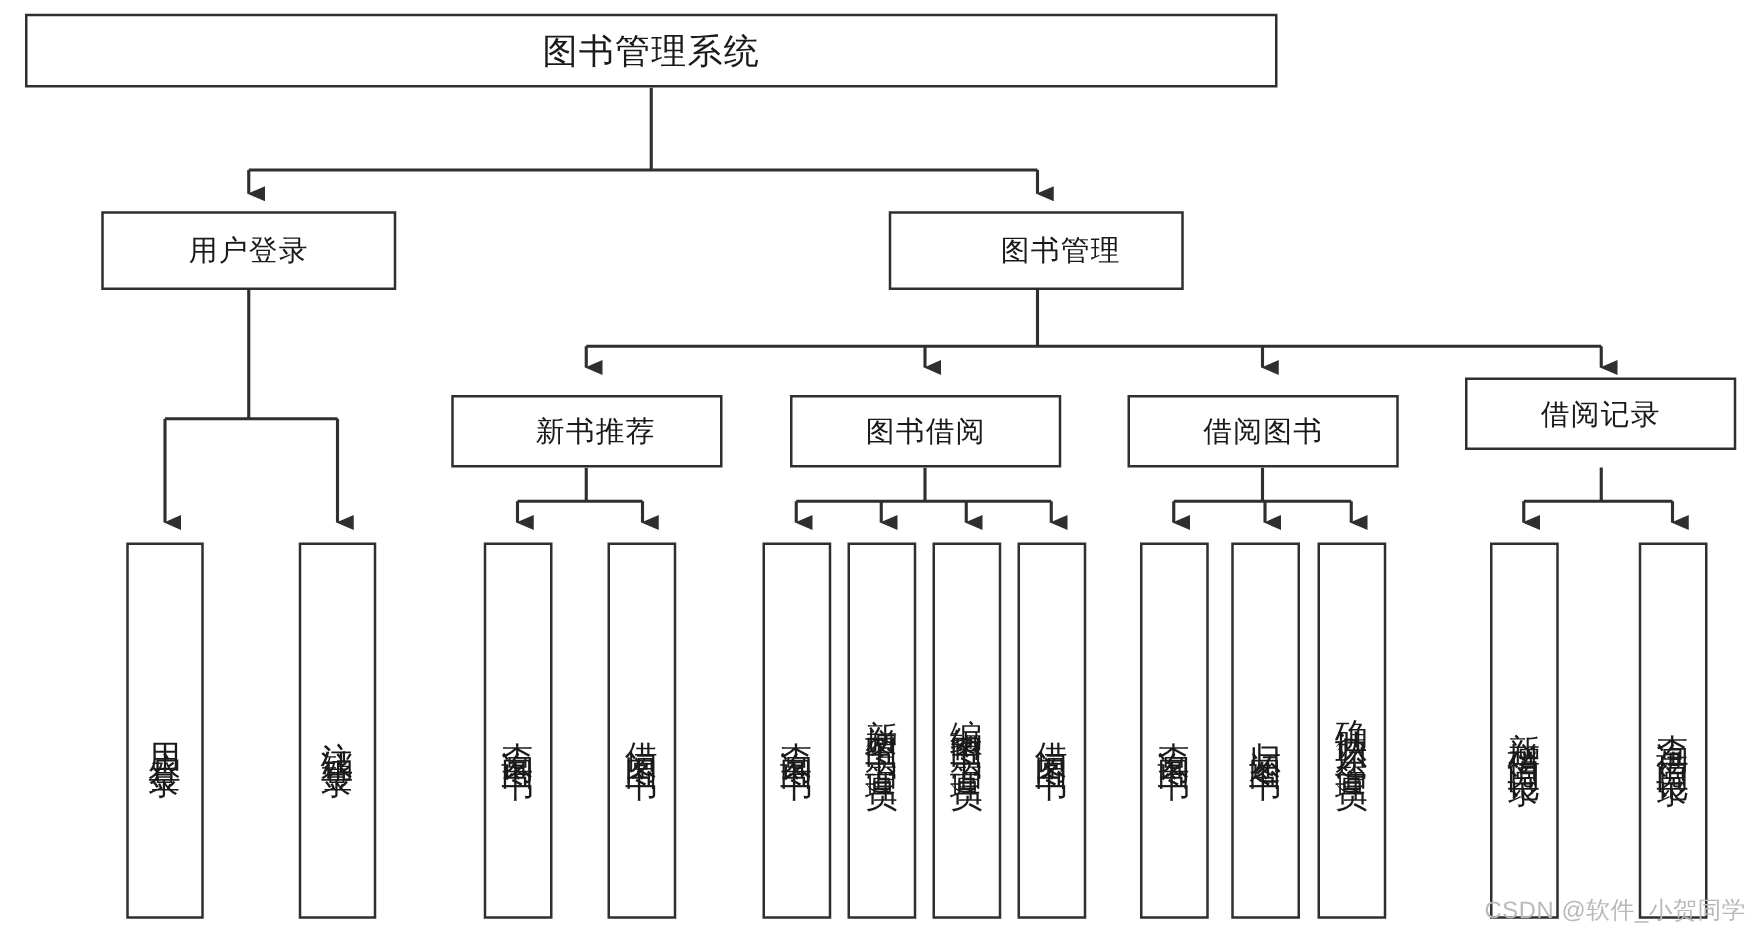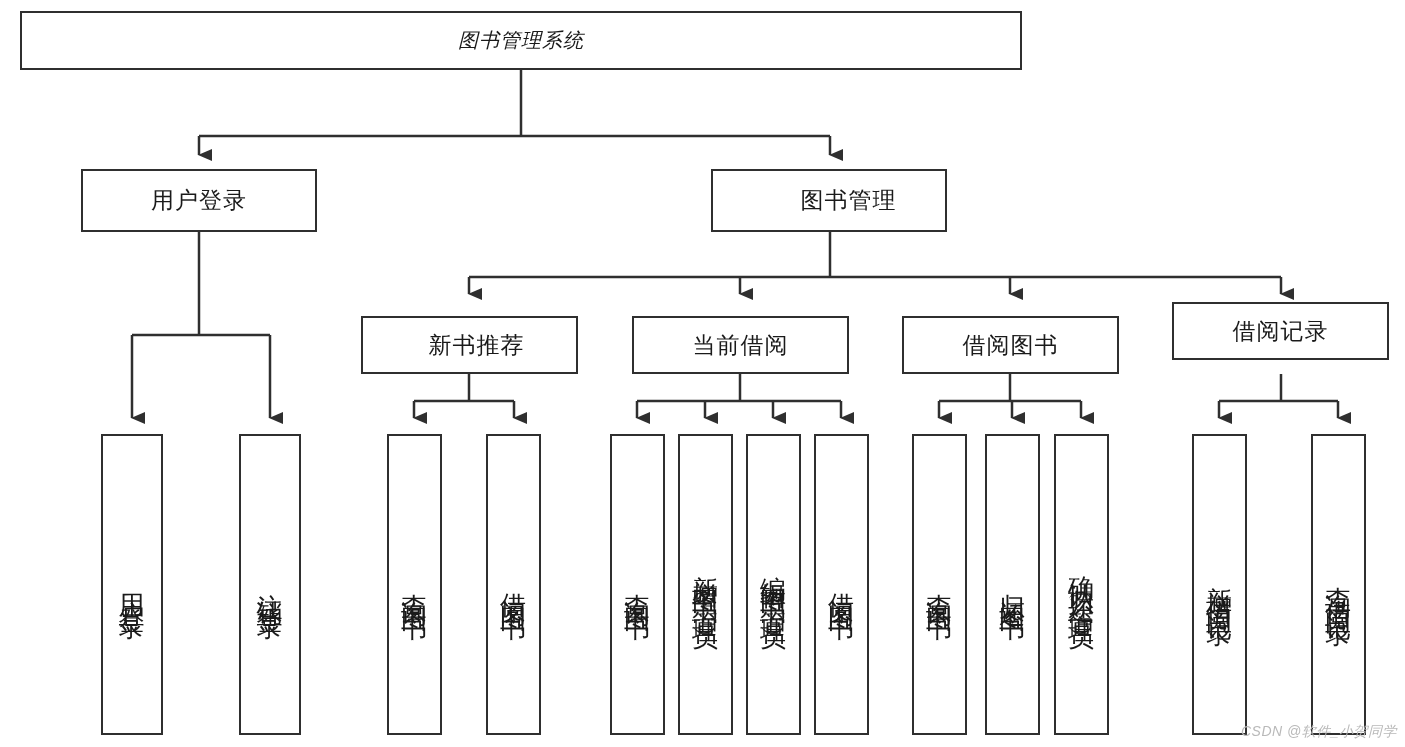--- a/index.html
+++ b/index.html
@@ -32,22 +32,21 @@
     display: flex;
     align-items: center;
     justify-content: center;
     color: #1a1a1a;
   }
   .node.horiz {
     font-size: 23px;
     letter-spacing: 1px;
   }
   .node.root {
-    font-size: 20px;
-    font-style: italic;
+    font-size: 28px;
   }
   .node.vert {
     writing-mode: vertical-rl;
     text-orientation: upright;
     font-size: 26px;
     letter-spacing: 7px;
     padding-top: 4px;
     align-items: center;
     justify-content: center;
     line-height: 1;
@@ -55,26 +54,25 @@
   .node.vert .vtext {
     writing-mode: vertical-rl;
     text-orientation: upright;
     display: block;
     white-space: nowrap;
   }
   .watermark {
     position: absolute;
     right: 8px;
     bottom: 6px;
-    font-size: 14px;
+    font-size: 19px;
     color: #b9b9b9;
     letter-spacing: 0.5px;
     white-space: nowrap;
     font-family: "Liberation Sans", "DejaVu Sans", sans-serif;
-    font-style: italic;
   }
 </style>
 </head>
 <body>
 
 <div id="canvas">
 
   <svg id="wires" viewBox="0 0 1405 747">
     <defs>
       <marker id="arrow" viewBox="0 0 12 14" refX="6" refY="13" markerWidth="12" markerHeight="14" orient="auto-start-reverse" markerUnits="userSpaceOnUse">
@@ -133,21 +131,21 @@
     <span>用户登录</span>
   </div>
   <div class="node horiz" id="l1-1" style="left: 711px; top: 169px; width: 236px; height: 63px; padding-left: 39px;">
     <span>图书管理</span>
   </div>
 
   <div class="node horiz" id="l2-0" style="left: 361px; top: 316px; width: 217px; height: 58px; padding-left: 14px;">
     <span>新书推荐</span>
   </div>
   <div class="node horiz" id="l2-1" style="left: 632px; top: 316px; width: 217px; height: 58px;">
-    <span>当前借阅</span>
+    <span>图书借阅</span>
   </div>
   <div class="node horiz" id="l2-2" style="left: 902px; top: 316px; width: 217px; height: 58px;">
     <span>借阅图书</span>
   </div>
   <div class="node horiz" id="l2-3" style="left: 1172px; top: 302px; width: 217px; height: 58px;">
     <span>借阅记录</span>
   </div>
 
   <div class="node vert" id="lf-0" style="left: 101px; top: 434px; width: 62px; height: 301px;">
     <span class="vtext">用户登录</span>

